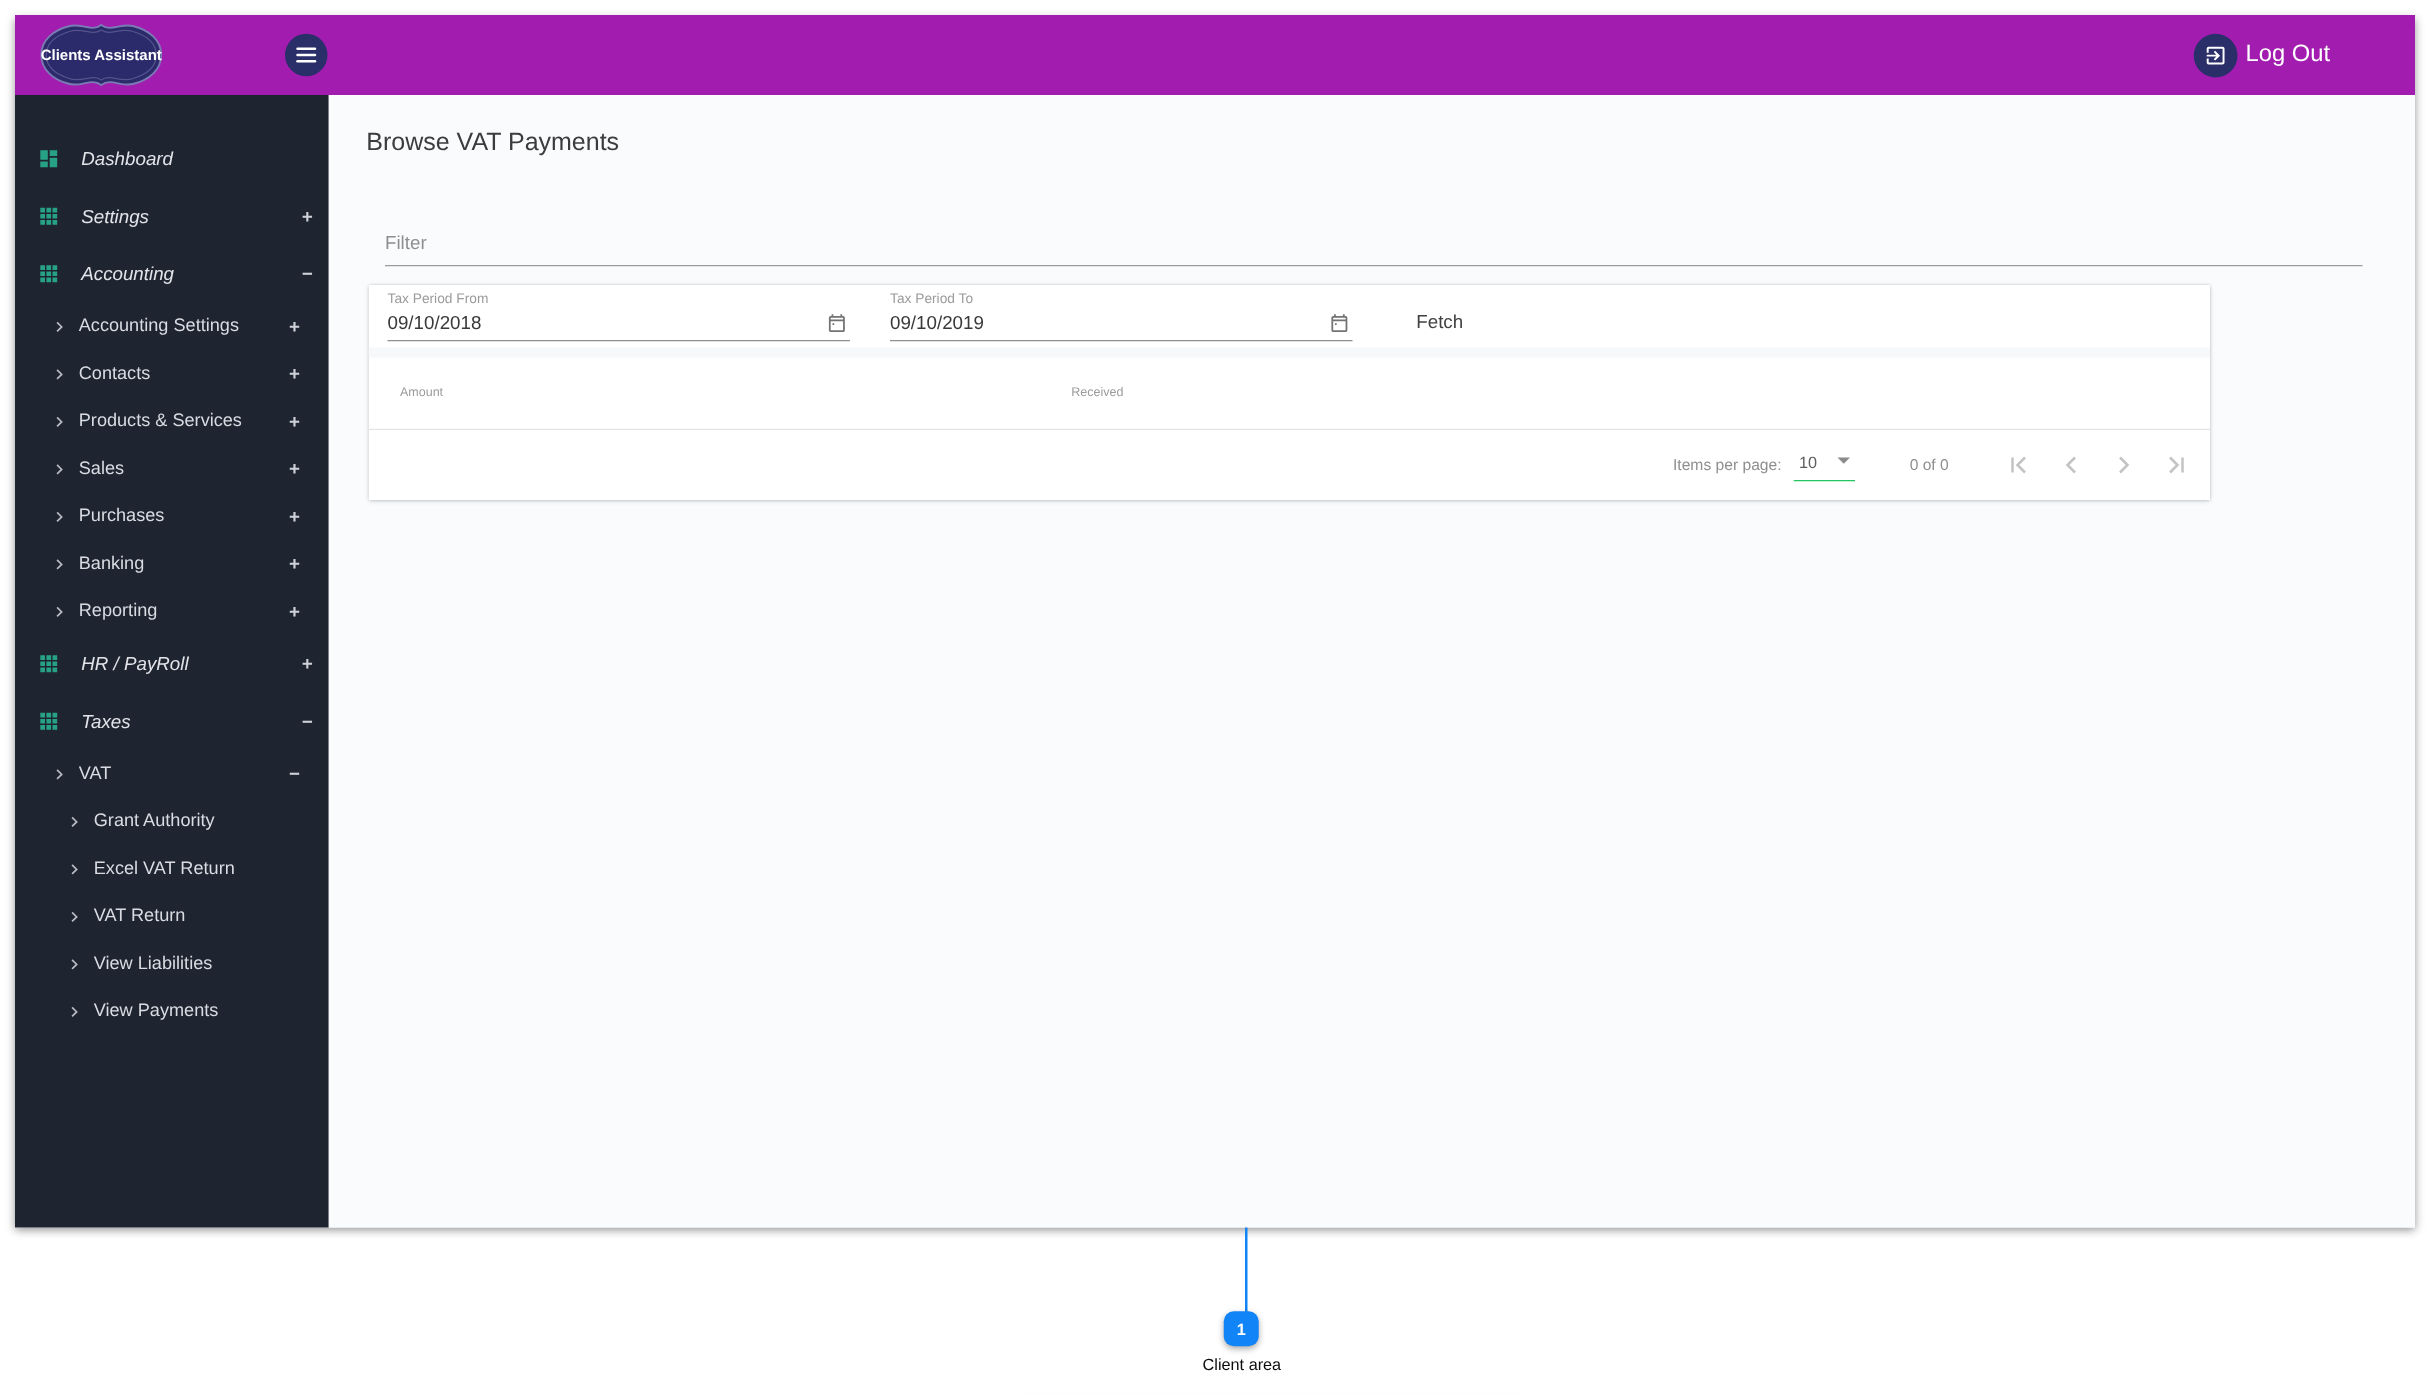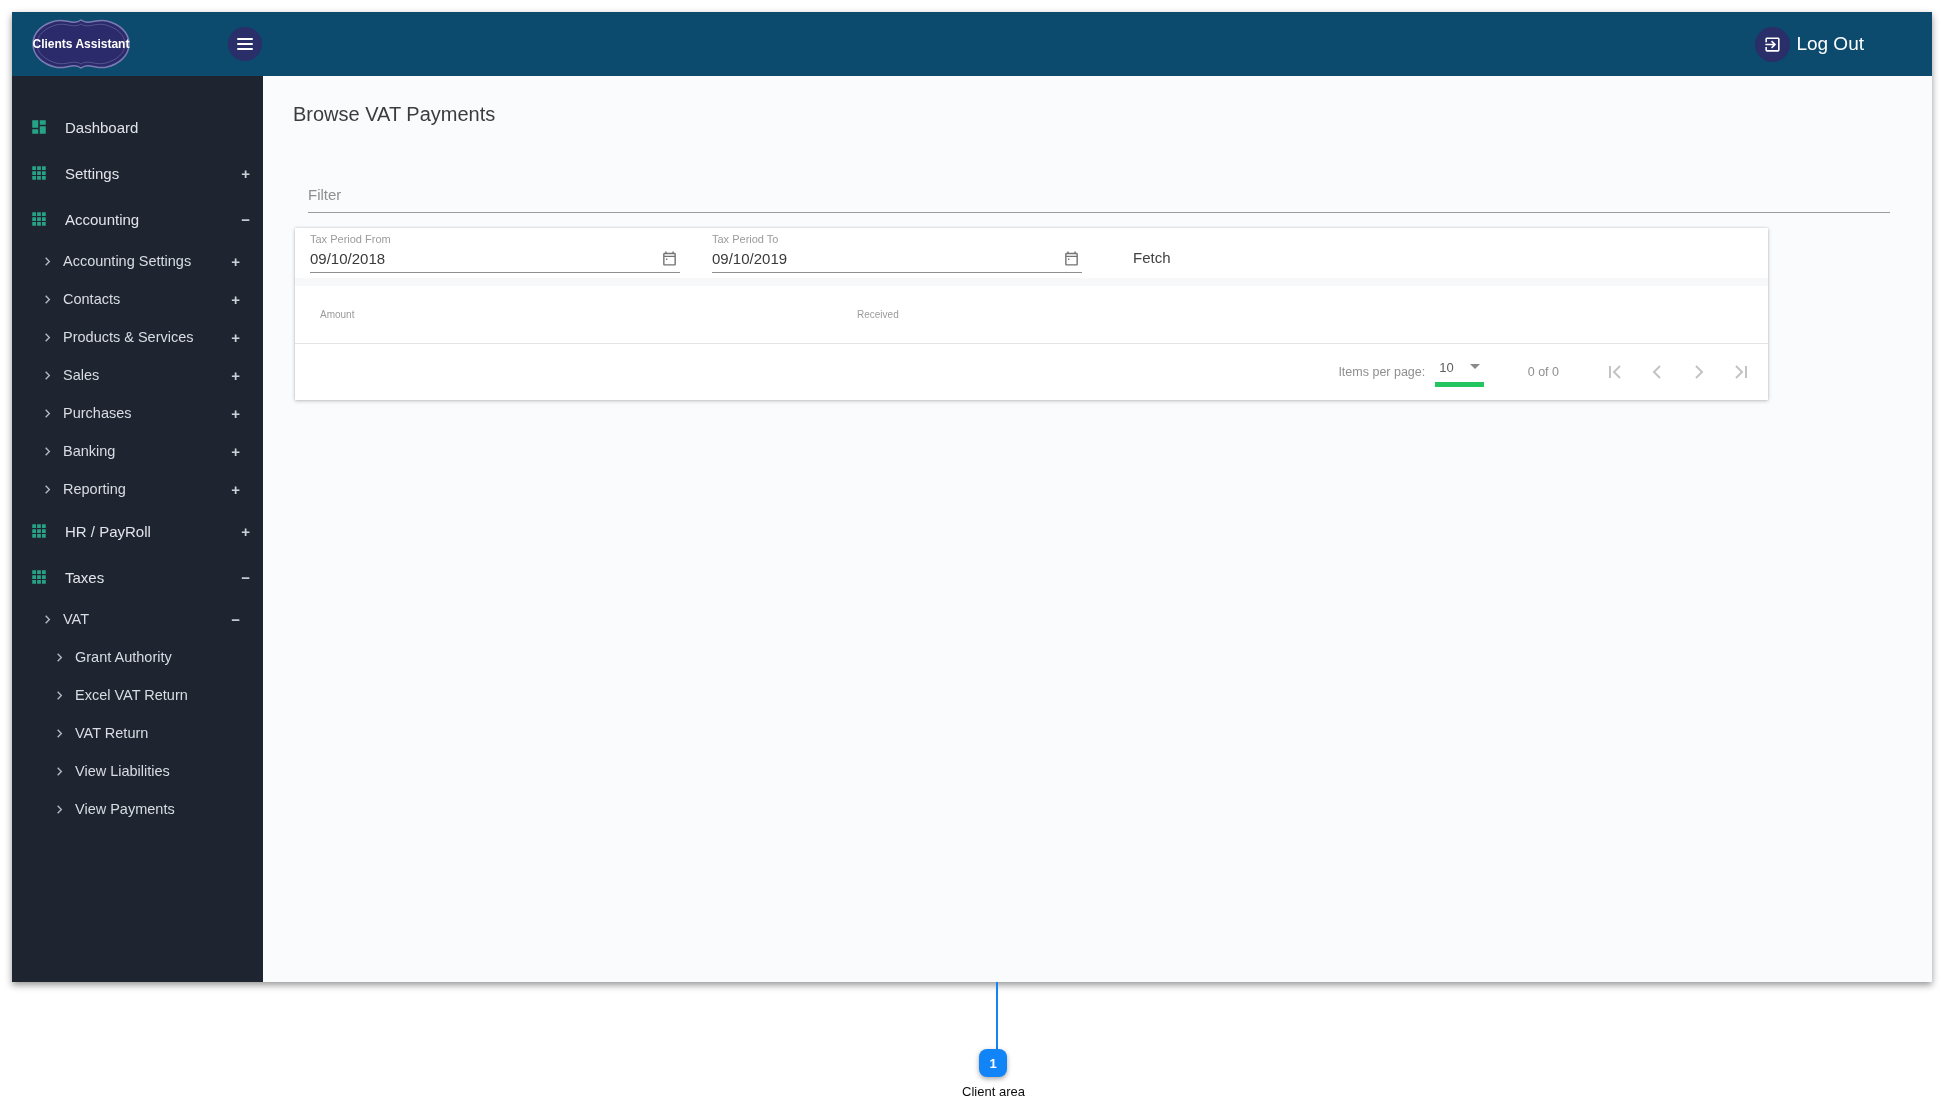--- a/index.html
+++ b/index.html
@@ -4,39 +4,39 @@
 <style>
   * { box-sizing: border-box; }
   body { margin:0; background:#ffffff; font-family:"Liberation Sans", sans-serif; }
   .page { position:relative; width:1948px; height:1114px; overflow:hidden; background:#fff; }
 
   
   .app { position:absolute; left:12px; top:12px; width:1920px; height:970px;
          background:#fff; box-shadow:0 3px 7px rgba(0,0,0,.42); }
 
   
-  .header { position:relative; height:64px; background:#0c4a6e; }
+  .header { position:relative; height:64px; background:#a21caf; }
   .logo-badge { position:absolute; left:14px; top:5px; width:110px; height:54px; cursor:pointer; }
   .logo-badge svg { position:absolute; left:0; top:0; }
   .logo-text { position:absolute; left:0; top:0; width:110px; height:54px; display:flex;
                align-items:center; justify-content:center; color:#fff; font-size:12px; font-weight:700; }
   .menu-btn { position:absolute; left:216px; top:15px; width:34px; height:34px; border-radius:50%;
               background:#2a2e69; border:0; display:flex; flex-direction:column; align-items:center;
               justify-content:center; gap:3px; cursor:pointer; }
   .menu-btn span { display:block; width:16px; height:2px; background:#fff; border-radius:1px; }
   .logout { position:absolute; right:68px; top:0; height:64px; display:flex; align-items:center;
             gap:6px; color:#fff; font-size:19px; cursor:pointer; }
   .logout-circle { width:35px; height:35px; border-radius:50%; background:#2a2e69;
                    display:flex; align-items:center; justify-content:center; }
 
   
   .appbody { display:flex; height:906px; }
   .sidebar { flex:none; width:251px; background:#1e2430; padding-top:28px; }
   .nav-row { display:flex; align-items:center; color:#e2e4e9; cursor:pointer; }
-  .nav-row.lvl0 { height:46px; padding:0 13px 0 18px; font-size:15px; }
+  .nav-row.lvl0 { height:46px; padding:0 13px 0 18px; font-size:15px;font-style:italic; }
   .nav-row.lvl1 { height:38px; padding:0 23px 0 30px; font-size:14.5px; color:#d9dce2; }
   .nav-row.lvl2 { height:38px; padding:0 23px 0 42px; font-size:14.5px; color:#d9dce2; }
   .nav-icon { display:flex; align-items:center; }
   .lvl0 .nav-icon { width:18px; margin-right:17px; }
   .lvl1 .nav-icon, .lvl2 .nav-icon { width:12px; margin-right:9px; }
   .nav-exp { margin-left:auto; color:#ced1d7; font-weight:700; font-size:15px; line-height:1; }
 
   .main { flex:1; position:relative; background:#fafbfd; }
   .page-title { position:absolute; left:30px; top:27px; font-size:20px; color:#3c3c3c; }
 
@@ -62,21 +62,21 @@
   .thead { position:absolute; left:0; top:58px; width:100%; height:57px; }
   .th { position:absolute; top:0; height:57px; display:flex; align-items:center;
         font-size:10px; color:#9b9b9b; }
   .th.amount { left:25px; } .th.received { left:562px;text-align:center; }
   .divider { position:absolute; left:0; top:115px; width:100%; height:1px; background:#e4e4e4; }
 
   .paginator { position:absolute; left:0; top:116px; width:100%; height:56px; display:flex;
                align-items:center; justify-content:flex-end; padding-right:14px;
                color:#8f8f8f; font-size:12.5px; }
   .page-size { display:flex; align-items:flex-start; gap:16px; margin-left:10px;
-               border-bottom:5px solid #22c55e; padding:2px 4px 7px 4px; color:#5e5e5e;
+               border-bottom:1px solid #22c55e; padding:2px 4px 7px 4px; color:#5e5e5e;
                font-size:13px; cursor:pointer; }
   .caret { width:0; height:0; border-left:5px solid transparent; border-right:5px solid transparent;
            border-top:5px solid #8a8a8a; margin-top:4px; }
   .range { margin-left:44px; }
   .pag-btns { display:flex; margin-left:42px; gap:15px; }
   .pag-btn { width:27px; height:27px; display:flex; align-items:center; justify-content:center;
              border:0; background:none; padding:0; cursor:default; }
 
   
   .callout-line { position:absolute; left:996px; top:982px; width:2px; height:68px; background:#1184f7; }

